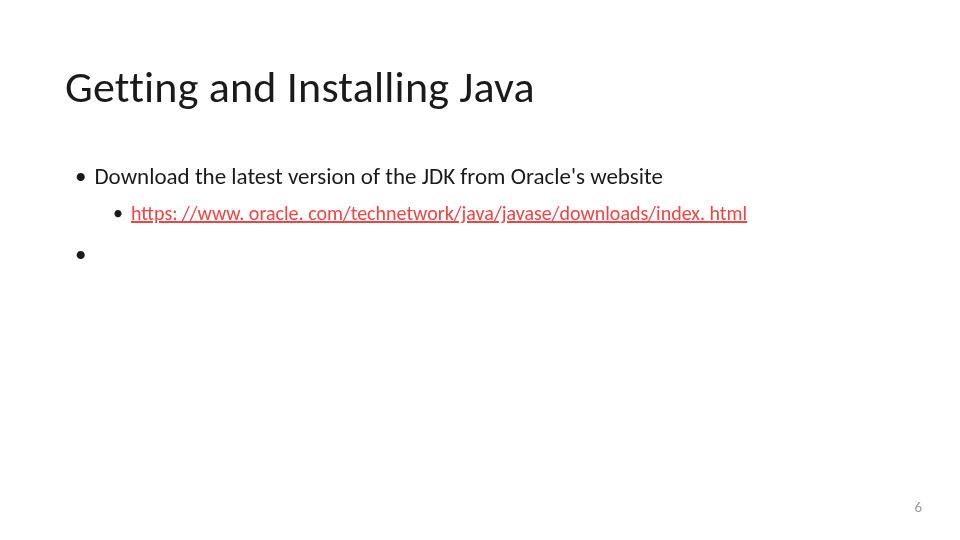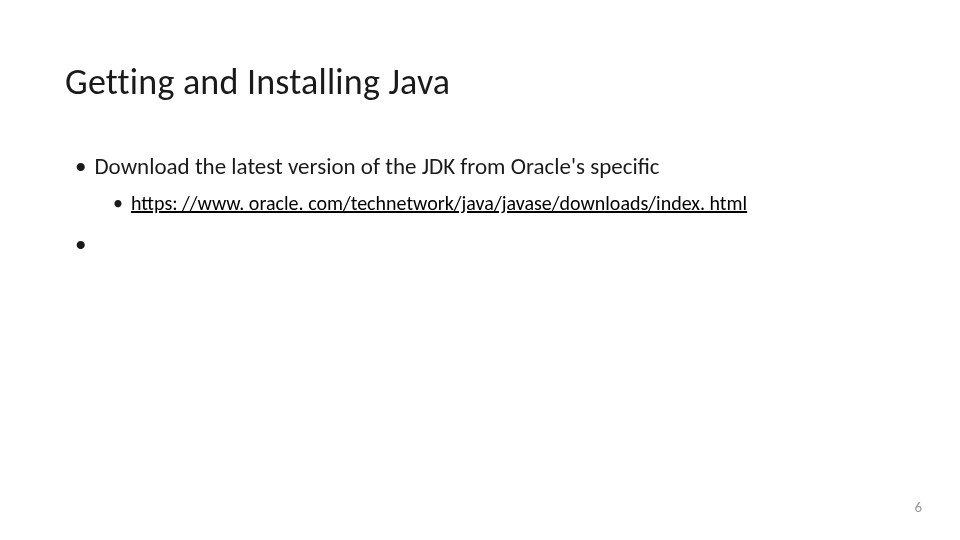--- a/index.html
+++ b/index.html
@@ -12,21 +12,21 @@
       height: 540px;
       background: #ffffff;
       font-family: Calibri, "Segoe UI", Arial, sans-serif;
       position: relative;
       overflow: hidden;
     }
     .slide {
       padding: 60px 65px 0 65px;
     }
     .title {
-      font-size: 36px;
+      font-size: 44px;
       font-weight: 400;
       color: #1a1a1a;
       margin-bottom: 48px;
       letter-spacing: 0.2px;
     }
     .bullet-l1 {
       display: flex;
       align-items: flex-start;
       font-size: 23px;
       color: #1a1a1a;
@@ -42,40 +42,40 @@
       font-size: 20px;
       color: #1a1a1a;
       margin-bottom: 14px;
       line-height: 1.3;
       padding-left: 48px;
     }
     .bullet-l2 .dot {
       margin: 0 8px 0 0px;
     }
     .link {
-      color: #000000;
+      color: #ef4444;
       text-decoration: underline;
     }
     .page-number {
       position: absolute;
       bottom: 24px;
       right: 38px;
       font-size: 15px;
       color: #9a9a9a;
     }
   </style>
 </head>
 <body>
 
 <div class="slide">
   <h1 class="title">Getting and Installing Java</h1>
 
   <div class="bullet-l1">
     <span class="dot">•</span>
-    <span>Download the latest version of the JDK from Oracle's specific</span>
+    <span>Download the latest version of the JDK from Oracle's website</span>
   </div>
 
   <div class="bullet-l2">
     <span class="dot">•</span>
     <a class="link">https: //www. oracle. com/technetwork/java/javase/downloads/index. html</a>
   </div>
 
   <div class="bullet-l1">
     <span class="dot">•</span>
   </div>

